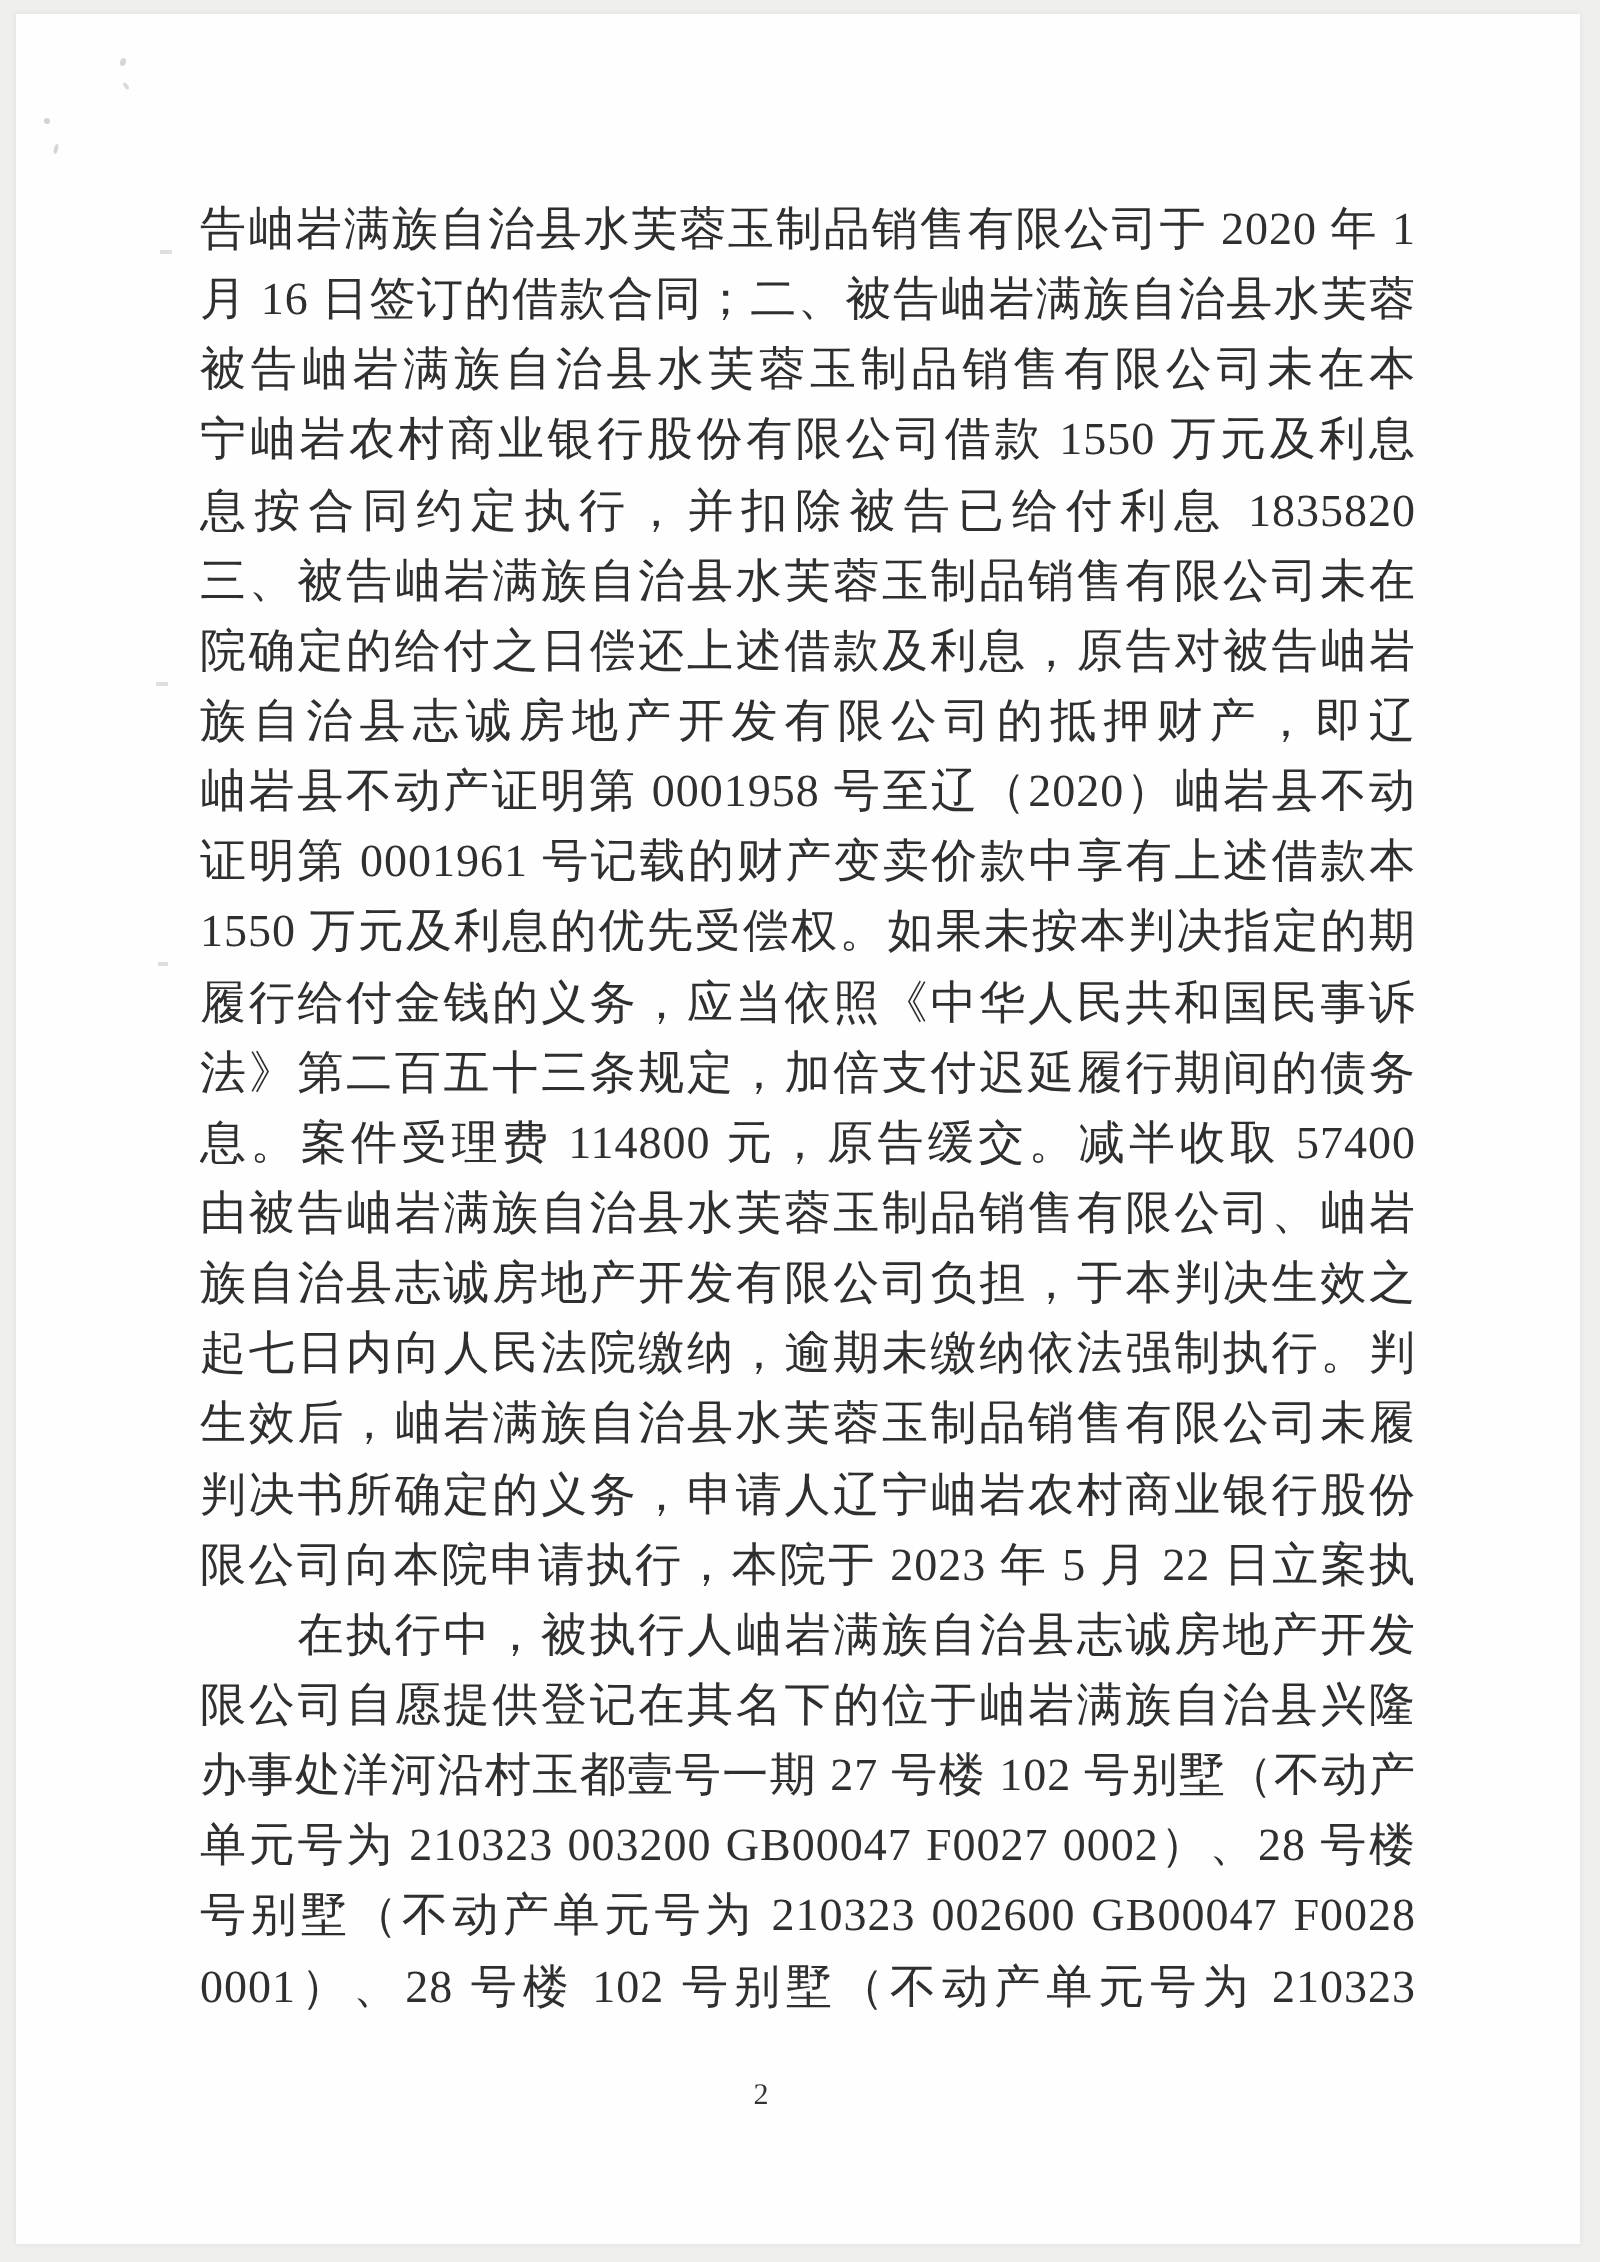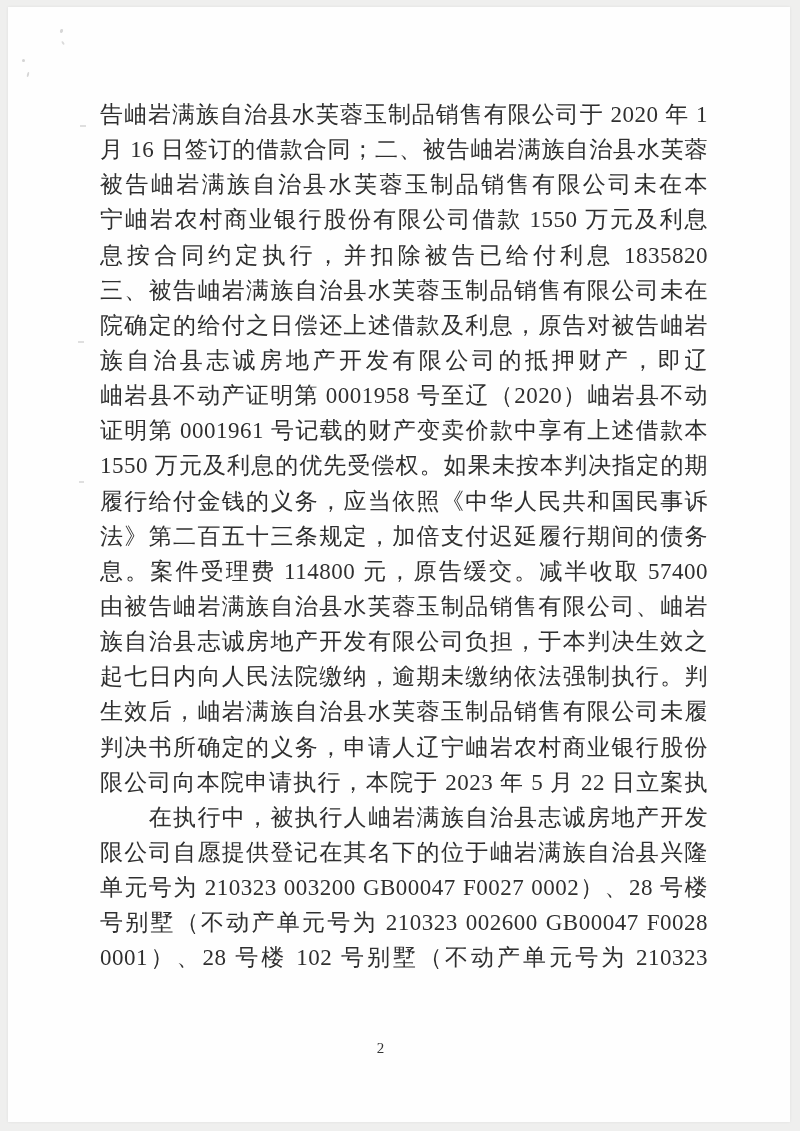--- a/index.html
+++ b/index.html
@@ -94,19 +94,20 @@
       <div class="line">法》第二百五十三条规定，加倍支付迟延履行期间的债务利</div>
       <div class="line">息。案件受理费 114800 元，原告缓交。减半收取 57400 元，</div>
       <div class="line">由被告岫岩满族自治县水芙蓉玉制品销售有限公司、岫岩满</div>
       <div class="line">族自治县志诚房地产开发有限公司负担，于本判决生效之日</div>
       <div class="line">起七日内向人民法院缴纳，逾期未缴纳依法强制执行。判决</div>
       <div class="line">生效后，岫岩满族自治县水芙蓉玉制品销售有限公司未履行</div>
       <div class="line">判决书所确定的义务，申请人辽宁岫岩农村商业银行股份有</div>
       <div class="line">限公司向本院申请执行，本院于 2023 年 5 月 22 日立案执行。</div>
       <div class="line">　　在执行中，被执行人岫岩满族自治县志诚房地产开发有</div>
       <div class="line">限公司自愿提供登记在其名下的位于岫岩满族自治县兴隆</div>
+      <div class="line">办事处洋河沿村玉都壹号一期 27 号楼 102 号别墅（不动产</div>
       <div class="line">单元号为 210323 003200 GB00047 F0027 0002）、28 号楼 101</div>
       <div class="line">号别墅（不动产单元号为 210323 002600 GB00047 F0028</div>
       <div class="line">0001）、28 号楼 102 号别墅（不动产单元号为 210323 003200</div>
     </div>
 
   <div class="page-num">2</div>
 </div>
 
 </body></html>

